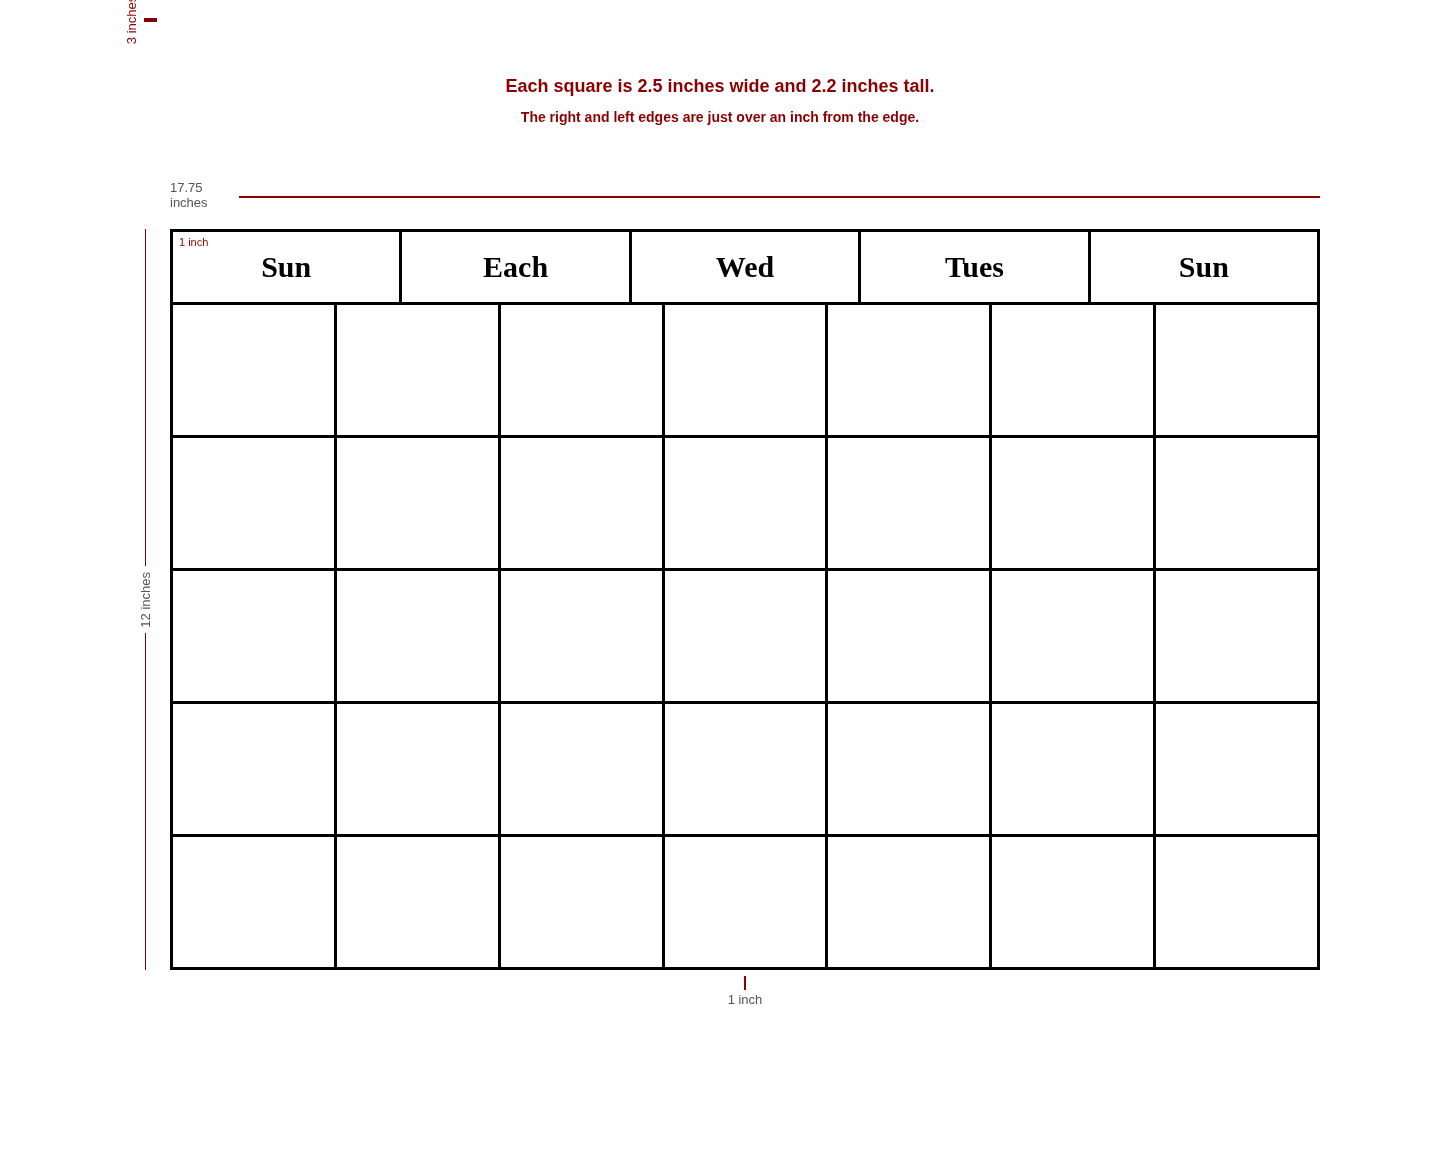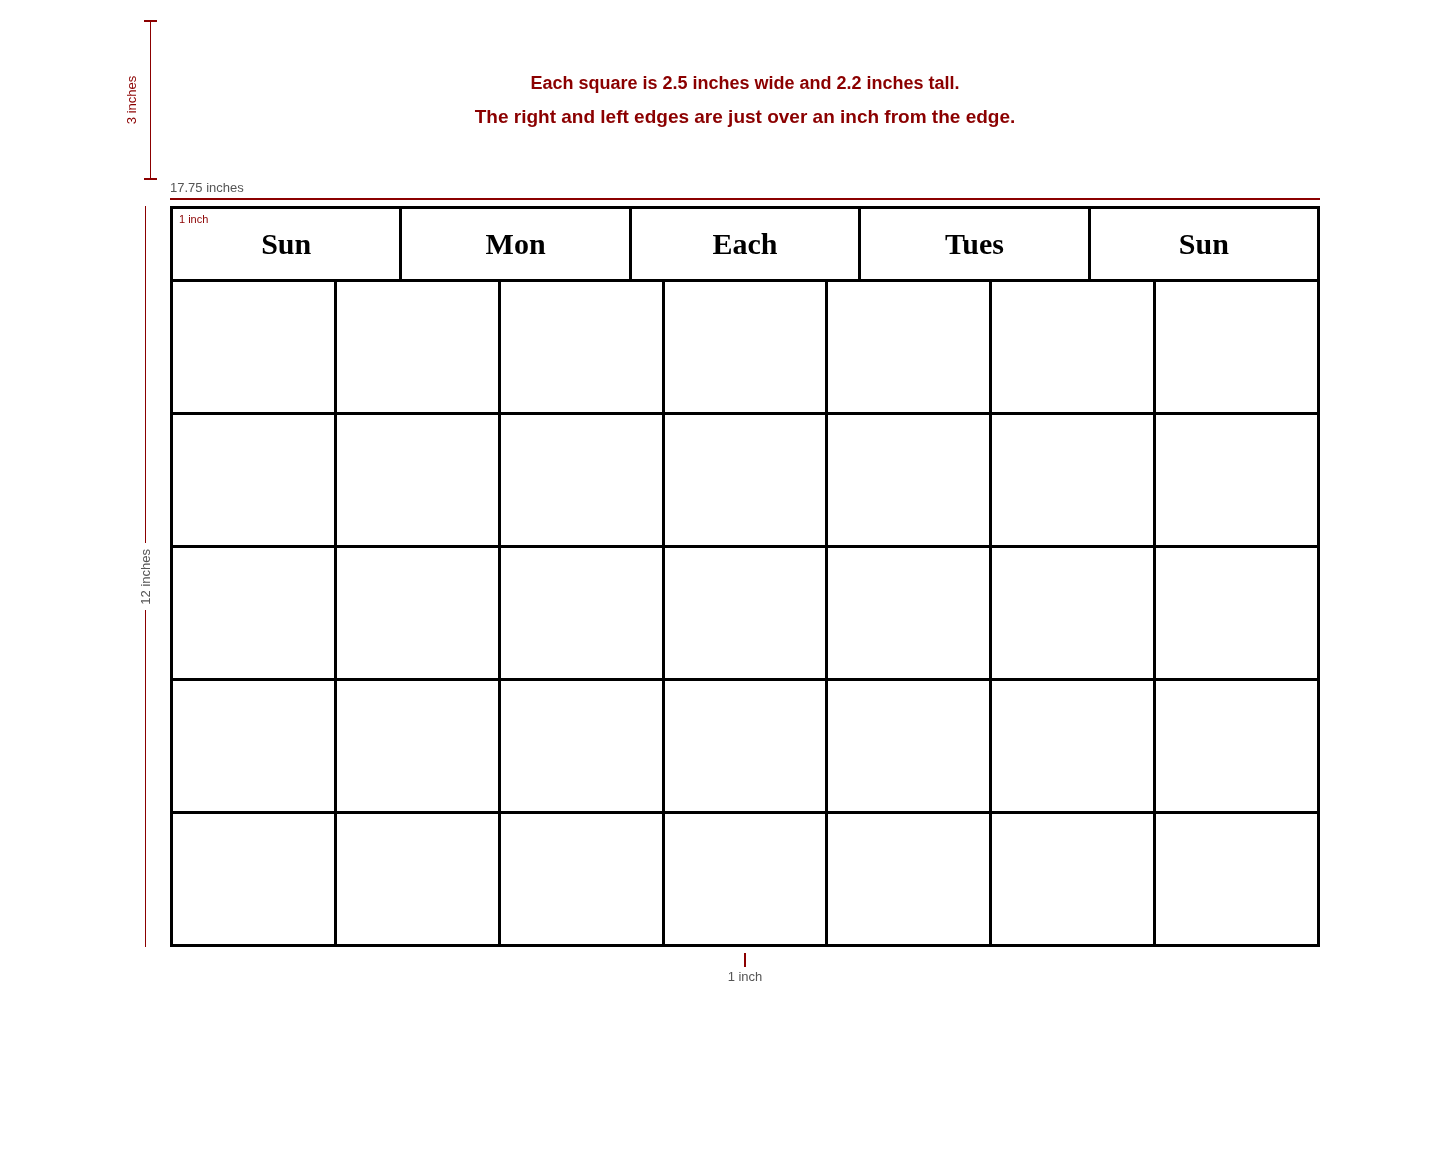--- a/index.html
+++ b/index.html
@@ -23,21 +23,21 @@
     }
 
     .top-text-line1 {
       font-size: 18px;
       font-weight: bold;
       color: #8b0000;
       margin-bottom: 12px;
     }
 
     .top-text-line2 {
-      font-size: 19px;
+      font-size: 14px;
       font-weight: bold;
       color: #8b0000;
     }
 
     
     .calendar-area {
       width: 100%;
       display: flex;
       flex-direction: row;
       align-items: stretch;
@@ -135,21 +135,21 @@
       min-height: 130px;
     }
 
     .calendar-cell:last-child {
       border-right: none;
     }
 
     
     .corner-area {
       display: flex;
-      flex-direction: row;
+      flex-direction: column;
       width: 100%;
       margin-bottom: 0;
     }
 
     .corner-left {
       width: 50px;
       flex-shrink: 0;
       position: relative;
     }
 
@@ -174,45 +174,45 @@
 
       <div style="position:absolute; left:4px; top:50%; transform:translateY(-50%) rotate(180deg); writing-mode:vertical-rl; text-orientation:mixed; font-size:13px; color:#8b0000; white-space:nowrap;">3 inches</div>
     </div>
 
     <div class="corner-top" style="display:flex; flex-direction:column; justify-content:center; align-items:center; padding: 10px 20px;">
       <div class="top-text-line1">Each square is 2.5 inches wide and 2.2 inches tall.</div>
       <div class="top-text-line2">The right and left edges are just over an inch from the edge.</div>
     </div>
   </div>
 
-  <div style="display:flex; flex-direction:column; width:calc(100% - 50px); margin-left:50px; margin-bottom:6px;">
+  <div style="display:flex; flex-direction:row; align-items:center; width:calc(100% - 50px); margin-left:50px; margin-bottom:16px;">
     <div style="font-size:13px; color:#555; margin-bottom:3px;">17.75 inches</div>
     <div style="height:2px; background:#8b0000; width:100%;"></div>
   </div>
 
   <div class="calendar-area">
 
     <div class="left-annotation">
       <div class="v-line-top" style="width:1px; background:#8b0000; flex:1;"></div>
       <div style="writing-mode:vertical-rl; text-orientation:mixed; transform:rotate(180deg); font-size:13px; color:#555; white-space:nowrap; margin:6px 0;">12 inches</div>
       <div class="v-line-bottom" style="width:1px; background:#8b0000; flex:1;"></div>
     </div>
 
     <div class="calendar-grid">
 
       <div class="calendar-header-row">
         <div class="header-cell">
           <span class="inch-annotation">1 inch</span>
           <span class="day-label">Sun</span>
         </div>
         <div class="header-cell">
-          <span class="day-label">Mon</span>
-        </div>
-        <div class="header-cell">
           <span class="day-label">Each</span>
+        </div>
+        <div class="header-cell">
+          <span class="day-label">Wed</span>
         </div>
         <div class="header-cell">
           <span class="day-label">Tues</span>
         </div>
         <div class="header-cell">
           <span class="day-label">Sun</span>
         </div>
       </div>
 
       <div class="calendar-rows">

